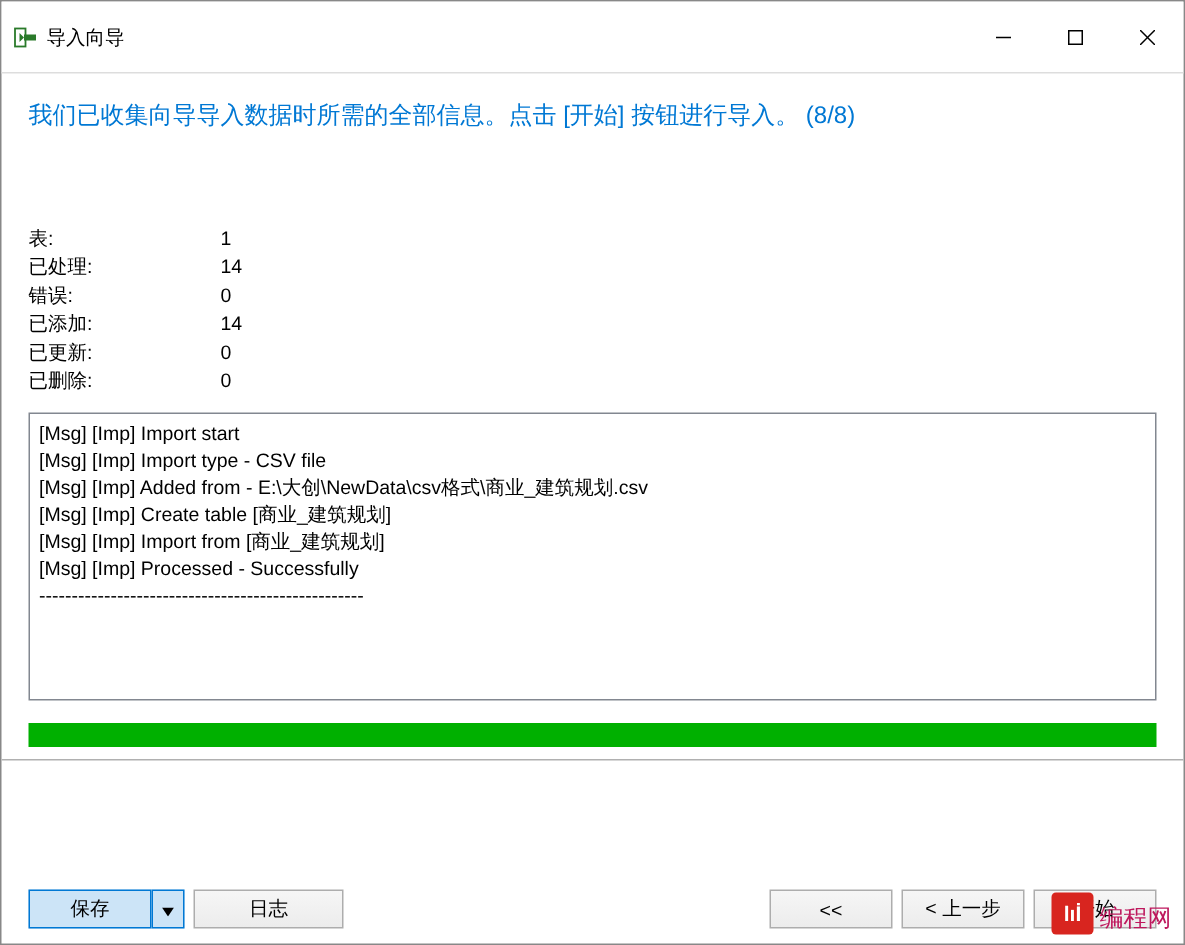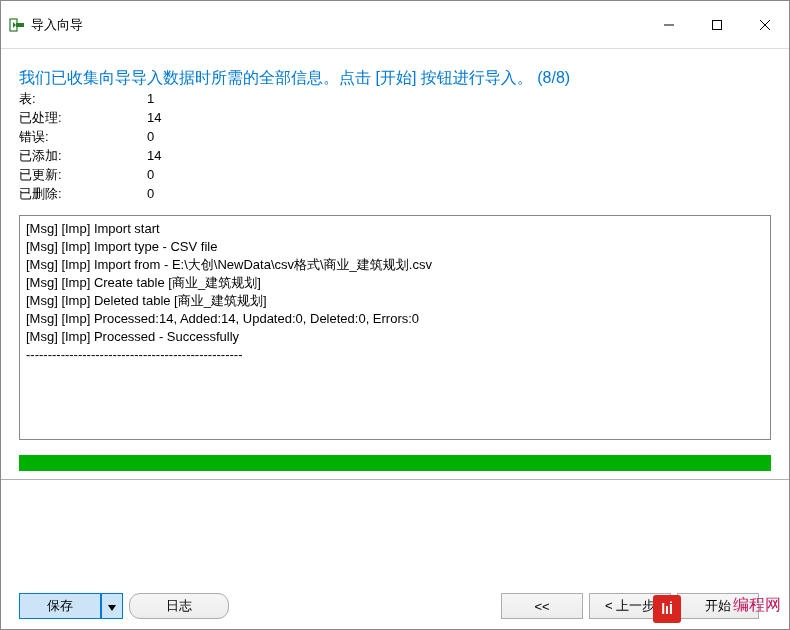--- a/index.html
+++ b/index.html
@@ -42,36 +42,37 @@
       color: #000;
     }
     .win-btn svg { width: 10px; height: 10px; }
     .content {
       padding: 18px 18px 0 18px;
     }
     .heading {
       color: #0078d4;
       font-size: 16px;
       line-height: 22px;
+      margin-bottom: 60px;
     }
     .stats {
       margin-bottom: 12px;
     }
     .stats-row {
       display: flex;
       font-size: 13px;
       line-height: 19px;
       color: #000;
     }
     .stats-label { width: 128px; }
     .stats-value { }
     .log-box {
       border: 1px solid #828790;
       background: #fff;
-      height: 225px;
+      height: 192px;
       padding: 4px 6px;
       font-size: 13px;
       line-height: 18px;
       color: #000;
       overflow: auto;
       margin-bottom: 15px;
       position: relative;
     }
     .log-box::-webkit-scrollbar { width: 17px; }
     .log-box::-webkit-scrollbar-track { background: #f0f0f0; }
@@ -82,21 +83,21 @@
       width: 752px;
     }
     .bottom-sep {
       border-top: 1px solid #b0b0b0;
       margin: 8px -18px 0 -18px;
     }
     .button-bar {
       position: absolute;
       bottom: 10px;
       left: 18px;
-      right: 30px;
+      right: 18px;
       display: flex;
       gap: 6px;
     }
     .btn {
       height: 26px;
       border: 1px solid #adadad;
       background: linear-gradient(#f6f6f6, #ececec);
       font-size: 13px;
       display: flex;
       align-items: center;
@@ -104,32 +105,31 @@
       cursor: pointer;
       padding: 0;
     }
     .btn.active {
       border: 1px solid #0078d4;
       background: #cce4f7;
     }
     .save-wrap { display: flex; }
     .btn-save { width: 82px; border-right: none; }
     .btn-save-drop { width: 22px; border-left: 1px solid #adadad; }
-    .btn-log { width: 100px; border-radius: 11px; }
+    .btn-log { width: 100px; }
     .spacer { flex: 1; }
     .btn-nav { width: 82px; }
     .btn-start { width: 82px; }
     .watermark {
       position: absolute;
       right: 8px;
       bottom: 6px;
       display: flex;
-      align-items: flex-start;
+      align-items: flex-end;
       z-index: 5;
-      gap: 48px;
     }
     .wm-logo {
       width: 28px; height: 28px;
       background: #d8251f;
       border-radius: 3px;
       display: flex;
       align-items: center;
       justify-content: center;
       color: #fff;
       font-weight: bold;
@@ -196,24 +196,23 @@
       </div>
     <div class="stats-row">
         <span class="stats-label">已删除:</span>
         <span class="stats-value">0</span>
       </div>
   </div>
 
   <div class="log-box">
     <div>[Msg] [Imp] Import start</div>
     <div>[Msg] [Imp] Import type - CSV file</div>
-    <div>[Msg] [Imp] Import from - E:\大创\NewData\csv格式\商业_建筑规划.csv</div>
+    <div>[Msg] [Imp] Added from - E:\大创\NewData\csv格式\商业_建筑规划.csv</div>
     <div>[Msg] [Imp] Create table [商业_建筑规划]</div>
-    <div>[Msg] [Imp] Deleted table [商业_建筑规划]</div>
-    <div>[Msg] [Imp] Processed:14, Added:14, Updated:0, Deleted:0, Errors:0</div>
+    <div>[Msg] [Imp] Import from [商业_建筑规划]</div>
     <div>[Msg] [Imp] Processed - Successfully</div>
     <div>--------------------------------------------------</div>
   </div>
 
   <div class="progress"></div>
 
   <div class="bottom-sep"></div>
 </div>
 
 <div class="button-bar">

